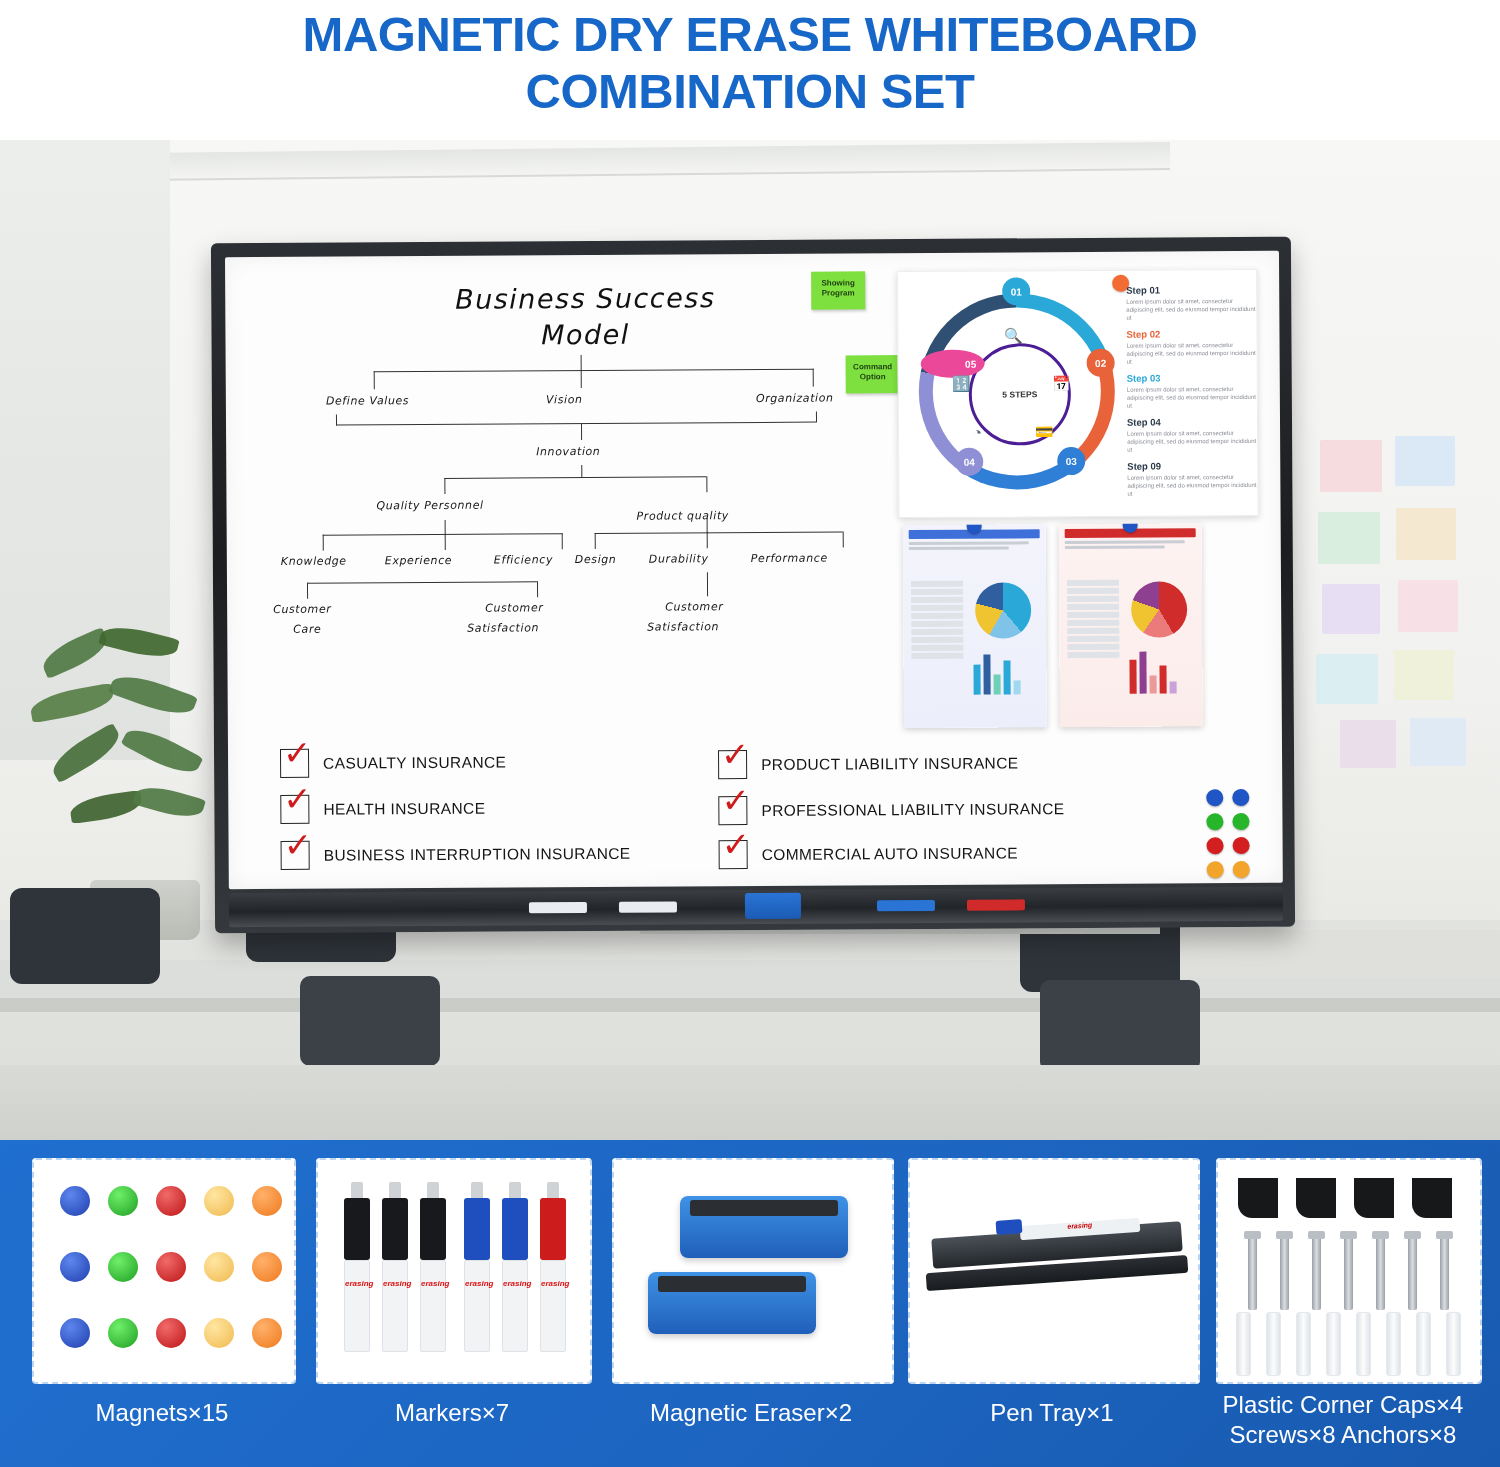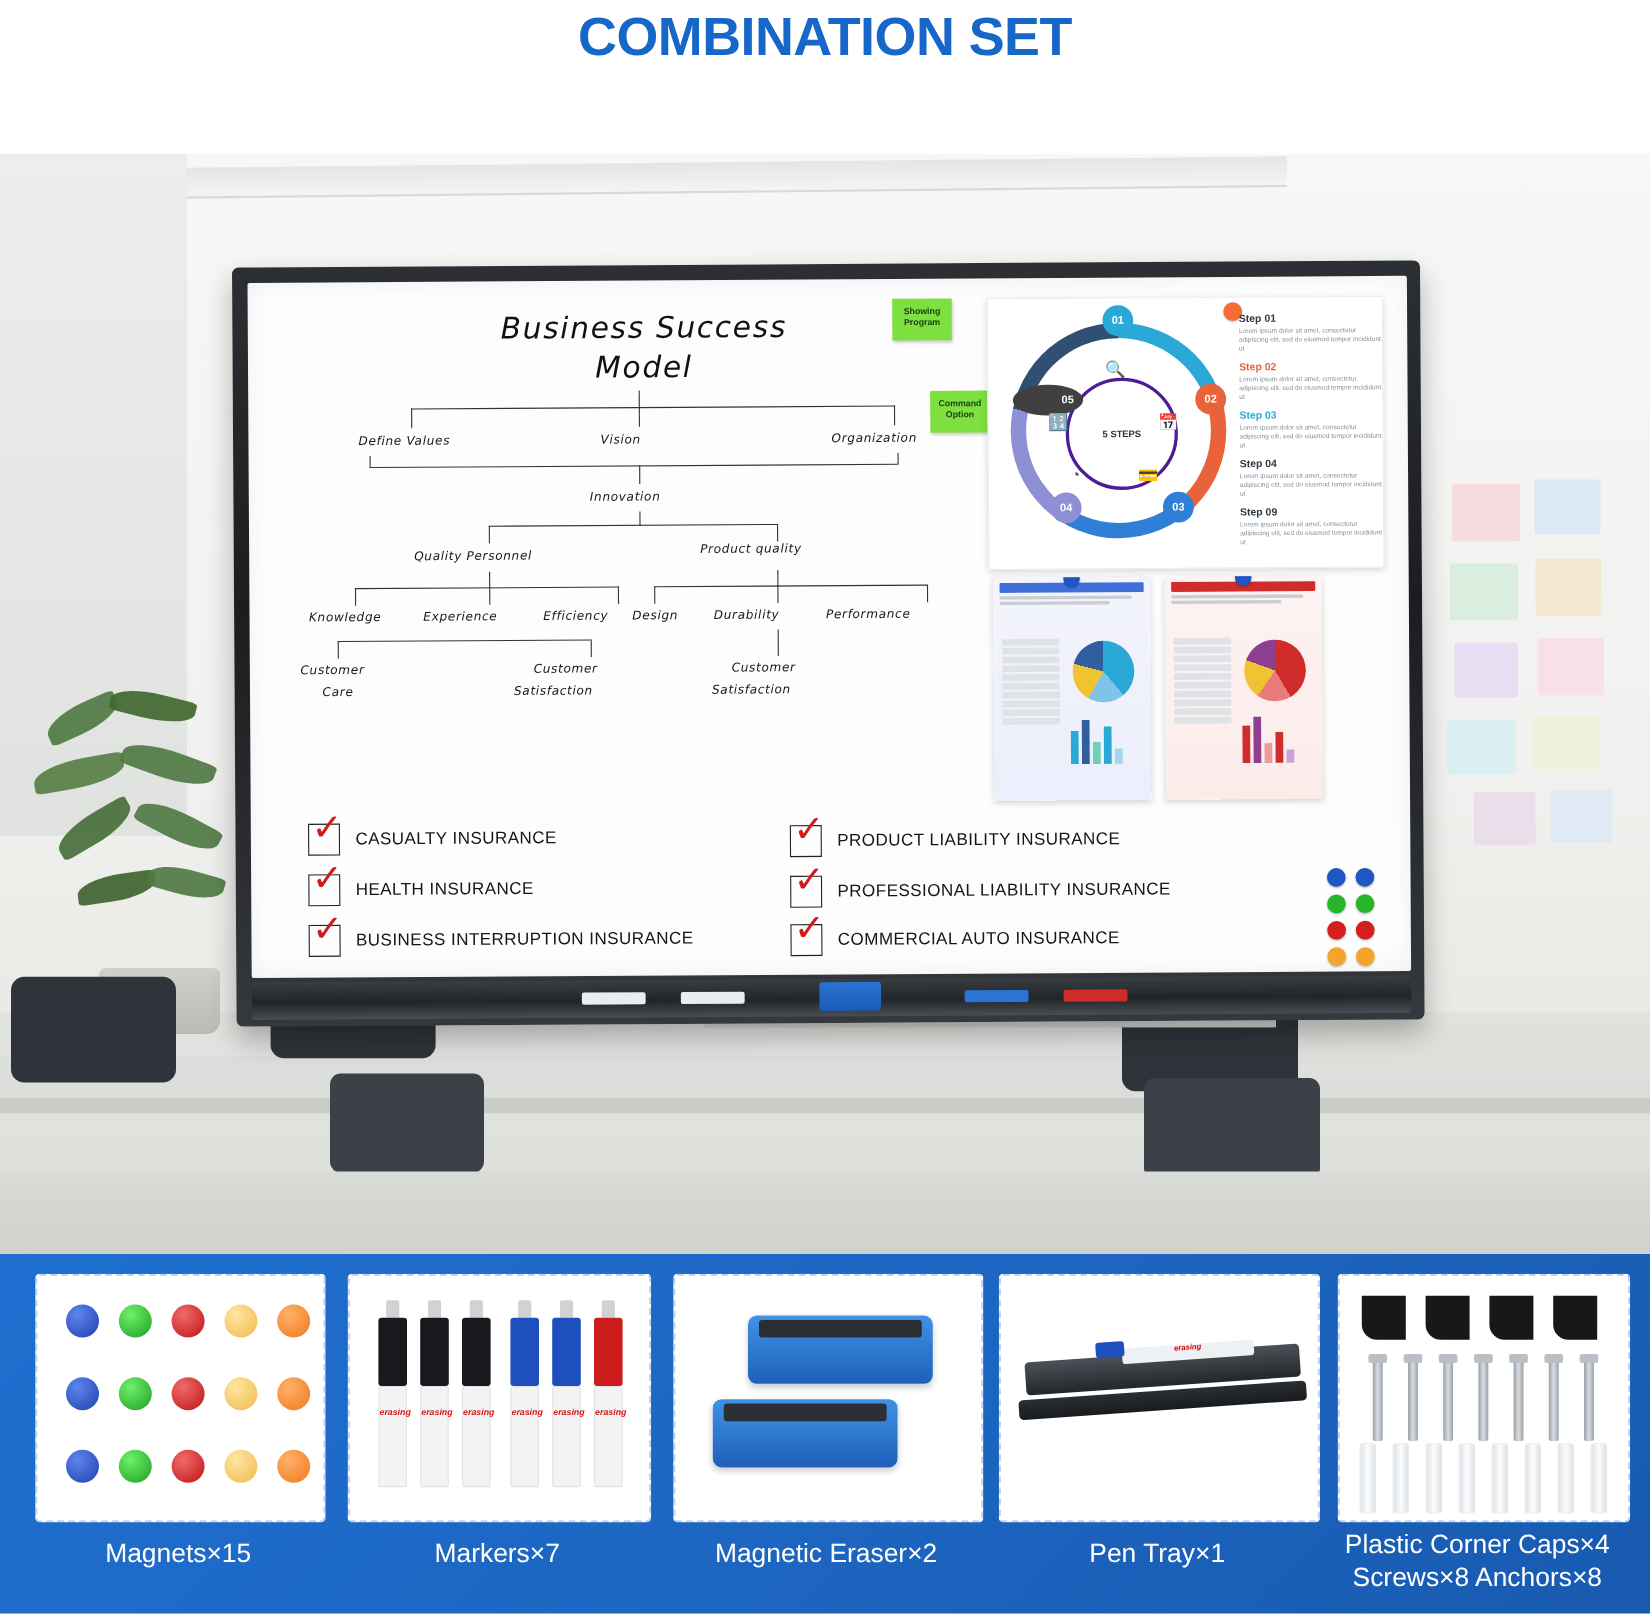--- a/index.html
+++ b/index.html
@@ -232,20 +232,21 @@
   .screw{position:absolute;width:9px;height:74px;background:linear-gradient(90deg,#9aa0a6,#d8dde1,#9aa0a6);border-radius:2px;}
   .screw::before{content:"";position:absolute;left:-4px;top:-5px;width:17px;height:8px;background:#b9bfc4;border-radius:2px;}
   .anchor{position:absolute;width:13px;height:62px;background:linear-gradient(90deg,#dfe3e7,#fbfcfd,#dfe3e7);border-radius:3px;border:1px solid #e6e9ec;}
 </style>
 </head>
 <body>
 
 <div class="page">
 
   <div class="headline">
+    <div>MAGNETIC DRY ERASE WHITEBOARD</div>
     <div>COMBINATION SET</div>
   </div>
 
   <div class="scene">
     <div class="wall"></div>
     <div class="ceiling-rail"></div>
     <div class="window-left"></div>
 
     <div class="wallnote" style="left:1320px;top:300px;width:62px;height:52px;background:#f6d9dd;"></div>
     <div class="wallnote" style="left:1395px;top:296px;width:60px;height:50px;background:#d9e8f6;"></div>
@@ -305,21 +306,21 @@
             <div class="hline" style="left:110px;top:158px;width:1.4px;height:11px;"></div>
             <div class="hline" style="left:590px;top:158px;width:1.4px;height:11px;"></div>
             <div class="hline" style="left:355px;top:168px;width:1.4px;height:17px;"></div>
             <div class="hw" style="left:310px;top:190px;">Innovation</div>
 
             <div class="hline" style="left:218px;top:222px;width:262px;height:1.4px;"></div>
             <div class="hline" style="left:355px;top:210px;width:1.4px;height:13px;"></div>
             <div class="hline" style="left:218px;top:222px;width:1.4px;height:16px;"></div>
             <div class="hline" style="left:480px;top:222px;width:1.4px;height:16px;"></div>
             <div class="hw" style="left:150px;top:243px;">Quality Personnel</div>
-            <div class="hw" style="left:410px;top:238px;">Product quality</div>
+            <div class="hw" style="left:410px;top:255px;">Product quality</div>
 
             <div class="hline" style="left:96px;top:278px;width:240px;height:1.4px;"></div>
             <div class="hline" style="left:218px;top:264px;width:1.4px;height:15px;"></div>
             <div class="hline" style="left:96px;top:278px;width:1.4px;height:16px;"></div>
             <div class="hline" style="left:218px;top:278px;width:1.4px;height:16px;"></div>
             <div class="hline" style="left:335px;top:278px;width:1.4px;height:16px;"></div>
             <div class="hw" style="left:54px;top:298px;">Knowledge</div>
             <div class="hw" style="left:158px;top:298px;">Experience</div>
             <div class="hw" style="left:267px;top:298px;">Efficiency</div>
 
@@ -354,21 +355,21 @@
           <div class="poster">
             <div class="orange-dot"></div>
             <div class="donut"></div>
             <div class="donut-hole"></div>
             <div class="donut-inner">5 STEPS</div>
 
             <div class="numbadge" style="left:104px;top:6px;background:#2aa8d8;">01</div>
             <div class="numbadge" style="left:188px;top:78px;background:#e8633a;">02</div>
             <div class="numbadge" style="left:158px;top:176px;background:#2f7fd6;">03</div>
             <div class="numbadge" style="left:56px;top:176px;background:#8f8fd6;">04</div>
-            <div class="numbadge" style="left:22px;top:78px;background:#404040;padding-left:36px;">05</div>
+            <div class="numbadge" style="left:22px;top:78px;background:#ec4899;padding-left:36px;">05</div>
 
             <div class="seg-icon" style="left:106px;top:56px;">🔍</div>
             <div class="seg-icon" style="left:154px;top:104px;">📅</div>
             <div class="seg-icon" style="left:136px;top:152px;">💳</div>
             <div class="seg-icon" style="left:74px;top:152px;">◔</div>
             <div class="seg-icon" style="left:54px;top:104px;">🔢</div>
 
             <div class="step-title" style="left:228px;top:14px;color:#2b3a4a;">Step 01</div>
             <div class="step-body" style="left:228px;top:27px;">Lorem ipsum dolor sit amet, consectetur adipiscing elit, sed do eiusmod tempor incididunt ut</div>
             <div class="step-title" style="left:228px;top:58px;color:#e8633a;">Step 02</div>

